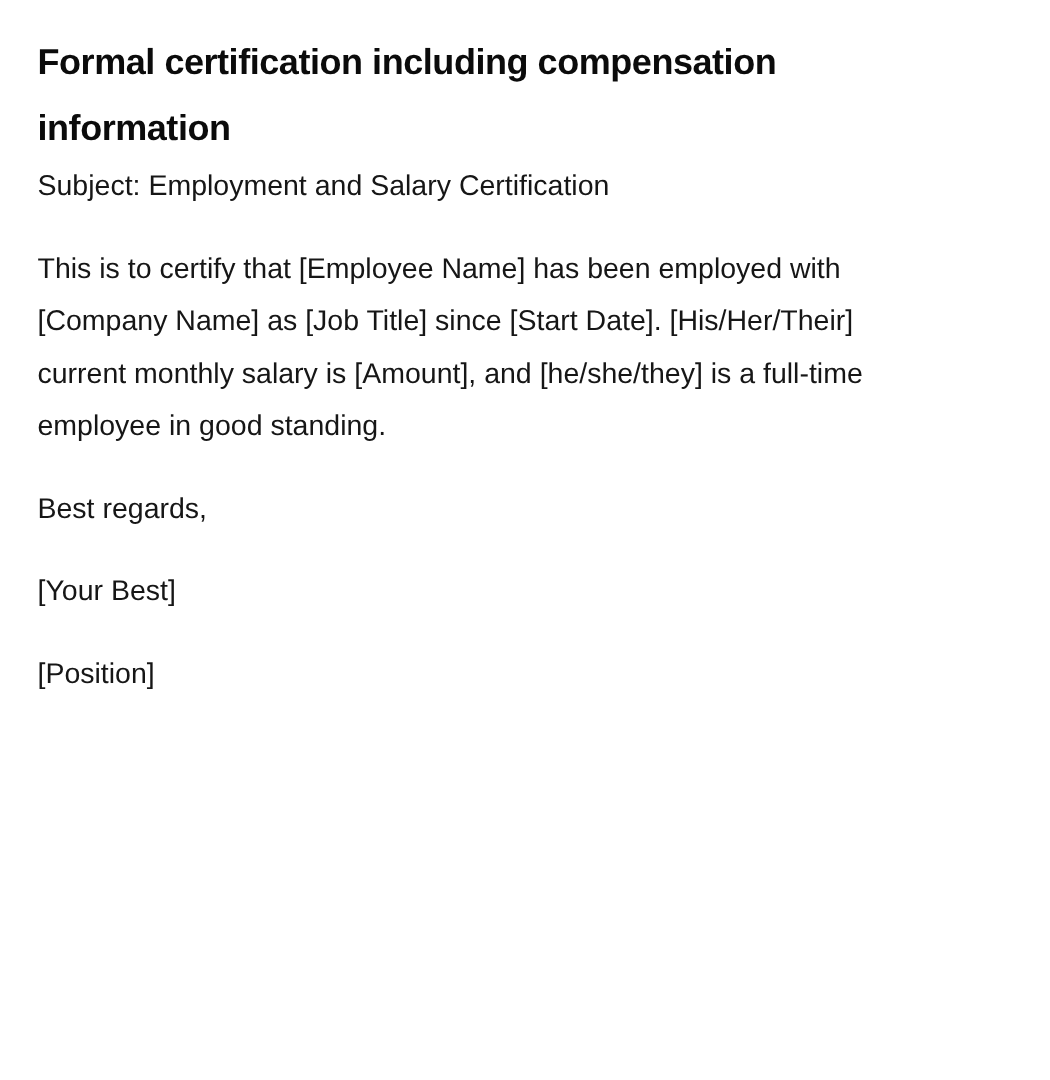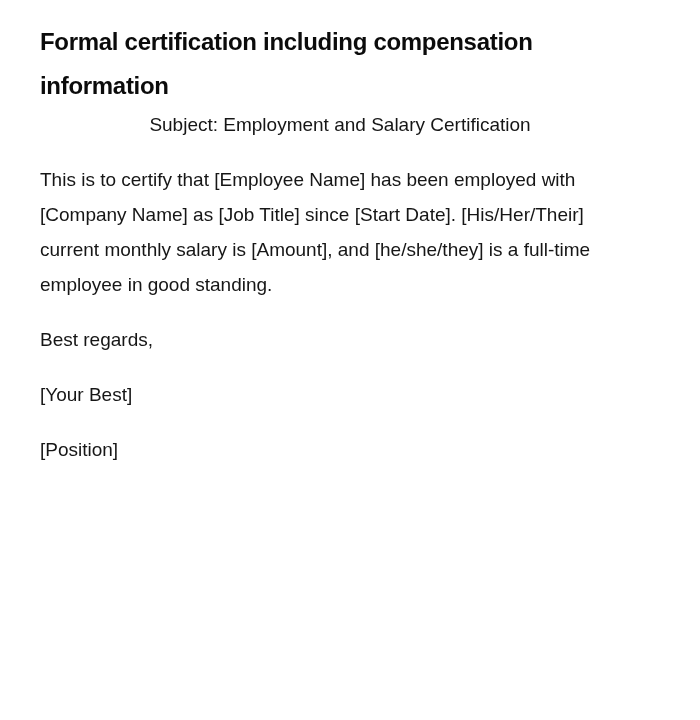--- a/index.html
+++ b/index.html
@@ -9,21 +9,21 @@
     }
     body {
       width: 700px;
       height: 720px;
       overflow: hidden;
       font-family: "Liberation Sans", "DejaVu Sans", sans-serif;
       color: #111111;
     }
     .doc {
       position: relative;
-      padding: 20px 40px 0 40px;
+      padding: 20px 40px 0 25px;
       box-sizing: border-box;
       width: 560px;
     }
     .title {
       font-weight: bold;
       font-size: 24px;
       line-height: 44px;
       margin: 0;
       letter-spacing: -0.3px;
       color: #0b0b0b;
@@ -34,21 +34,20 @@
       line-height: 35px;
       margin: 0 0 20px 0;
       color: #161616;
       width: 600px;
     }
     .subject {
       margin-top: 0;
       margin-bottom: 20px;
       line-height: 35px;
       margin-top: -1px;
-      text-align: center;
     }
   </style>
 </head>
 <body>
 
 <div class="doc">
   <h1 class="title">Formal certification including compensation information</h1>
   <p class="p subject">Subject: Employment and Salary Certification</p>
   <p class="p">This is to certify that [Employee Name] has been employed with [Company Name] as [Job Title] since [Start Date]. [His/Her/Their] current monthly salary is [Amount], and [he/she/they] is a full-time employee in good standing.</p>
   <p class="p">Best regards,</p>

